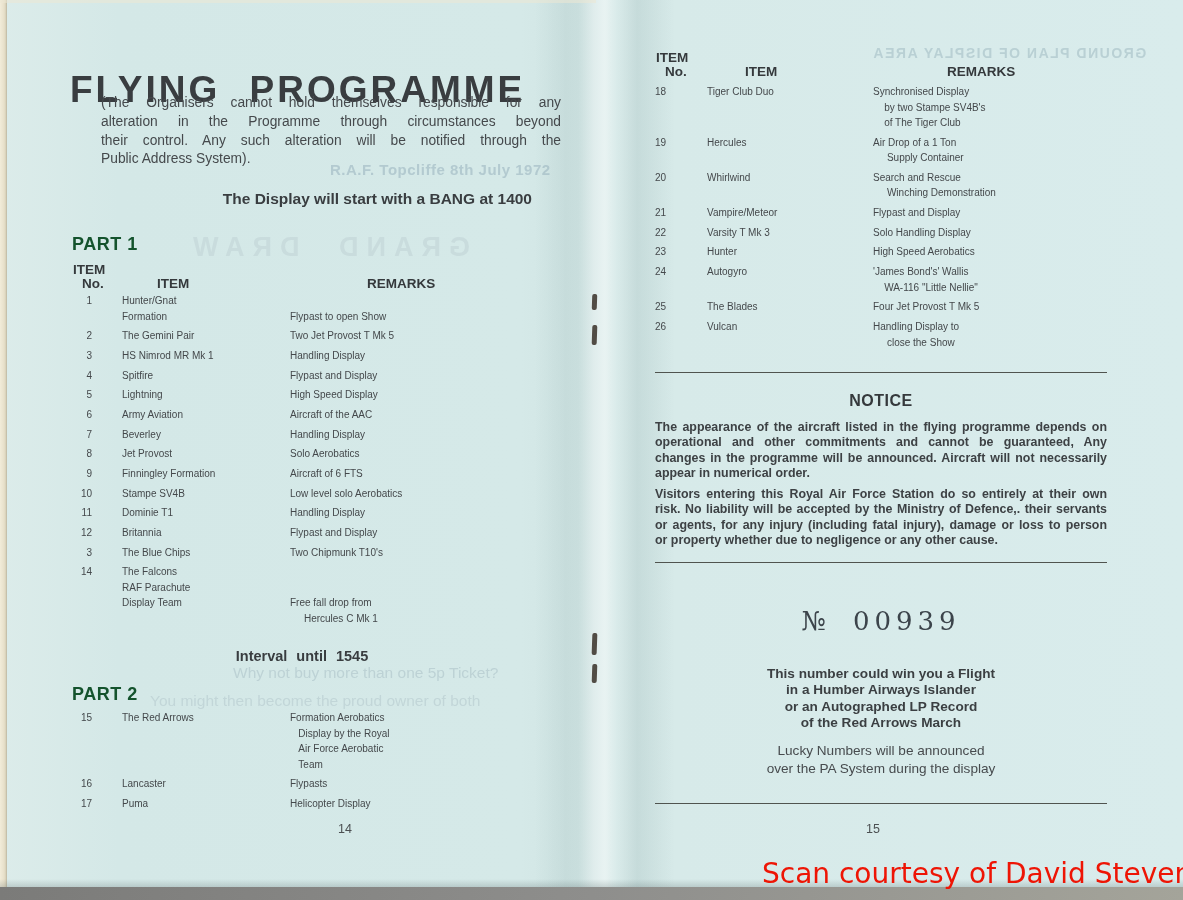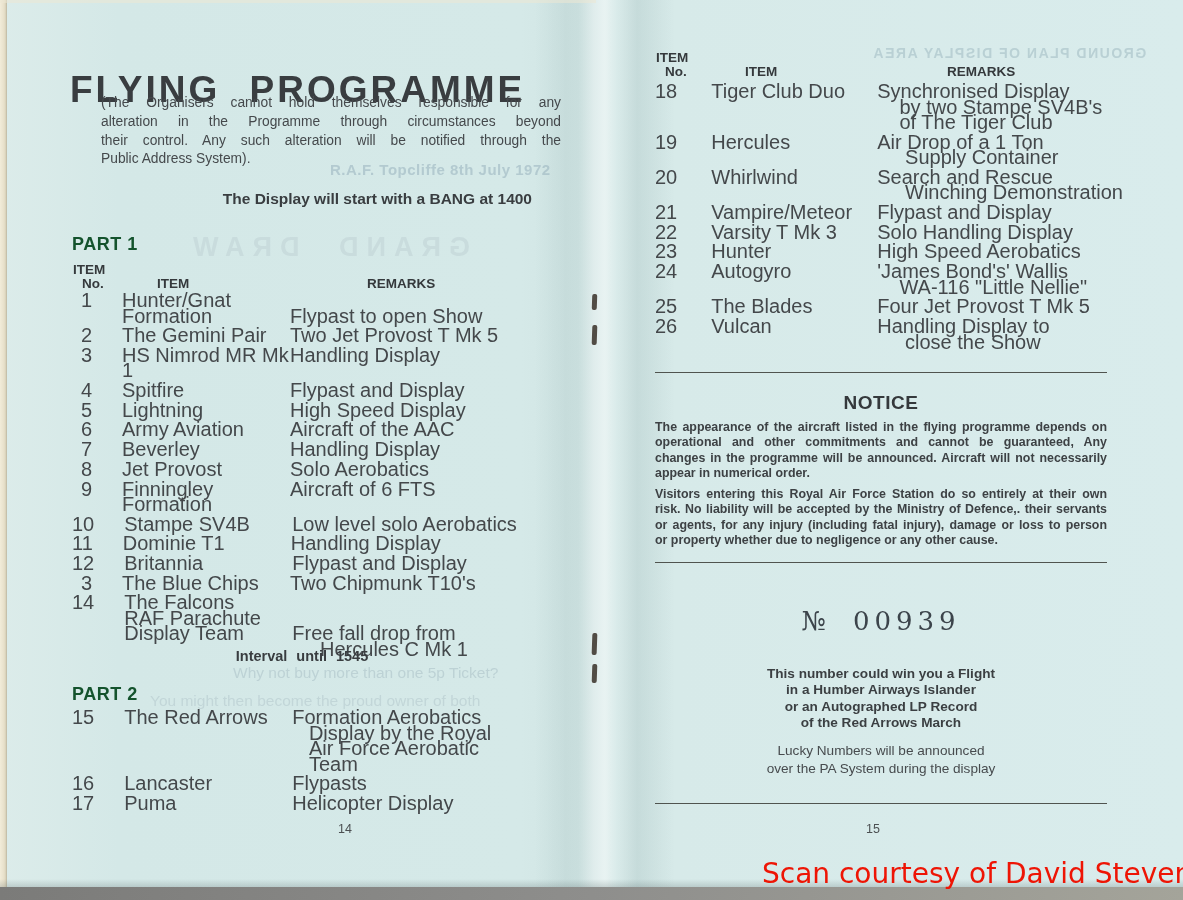--- a/index.html
+++ b/index.html
@@ -35,33 +35,33 @@
   .g-draw{left:185px;top:232px;font-size:27px;letter-spacing:8px;word-spacing:16px;color:#c9dcdd;}
   .g-t1{left:233px;top:664px;font-size:15.5px;color:#bdd2d5;}
   .g-t2{left:150px;top:692px;font-size:15.5px;color:#c2d6d8;}
   .title{left:70px;top:45px;font-size:37px;line-height:40px;font-weight:bold;
          letter-spacing:3px;word-spacing:16px;color:#393d40;}
   .disc{left:72px;top:94px;width:460px;font-size:13.8px;line-height:18.8px;color:#45494c;margin-left:29px;}
   .jblock{white-space:pre-line;text-align:justify;text-align-last:justify;}
   .bang{left:72px;top:190px;width:460px;text-align:right;font-size:15.5px;font-weight:bold;color:#393d40;}
   .part-h{font-size:18px;font-weight:bold;color:#14532d;letter-spacing:.5px;}
   .hdr{font-size:13.5px;font-weight:bold;color:#35393c;}
-  .tbl{width:472px;font-size:20px;line-height:15.5px;color:#44484b;}
+  .tbl{width:472px;font-size:10px;line-height:15.5px;color:#44484b;}
   .prow{display:flex;align-items:flex-start;margin-bottom:4.2px;}
   .c-no{flex:0 0 20px;text-align:right;white-space:pre-wrap;}
   .c-item{flex:0 0 168px;margin-left:30px;white-space:pre-wrap;}
   .c-rem{flex:1 1 auto;white-space:pre-wrap;}
   .rp .c-no{flex:0 0 18px;text-align:left;}
   .rp .c-item{flex:0 0 166px;margin-left:34px;}
   .off1{padding-top:15.5px;}
   .off2{padding-top:31px;}
   .interval{left:72px;top:648px;width:460px;text-align:center;font-size:14.5px;font-weight:bold;word-spacing:5px;color:#393d40;}
   .pagenum{font-size:12.5px;color:#4c5052;}
   .rule{height:1px;background:#50544f;width:452px;left:655px;}
-  .notice-h{left:655px;top:392px;width:452px;text-align:center;font-size:19px;font-weight:bold;letter-spacing:.5px;color:#35393c;}
+  .notice-h{left:655px;top:392px;width:452px;text-align:center;font-size:16px;font-weight:bold;letter-spacing:.5px;color:#35393c;}
   .notice-p{left:655px;width:452px;font-size:12.4px;line-height:15.4px;font-weight:bold;color:#3d4144;}
   .numero{left:655px;top:606px;width:452px;text-align:center;font-family:"DejaVu Serif",serif;font-size:26px;color:#3c444b;}
   .numero .digits{margin-left:27px;letter-spacing:5px;}
   .prize{left:655px;top:666px;width:452px;text-align:center;font-size:13.6px;line-height:16.4px;font-weight:bold;color:#3b3f42;white-space:pre-line;}
   .lucky{left:655px;top:742px;width:452px;text-align:center;font-size:13.6px;line-height:17.6px;color:#474b4e;white-space:pre-line;}
   .credit{left:762px;top:857px;font-family:"DejaVu Sans",sans-serif;font-size:28px;color:#ee1505;white-space:nowrap;}
 </style>
 </head>
 <body>
 

